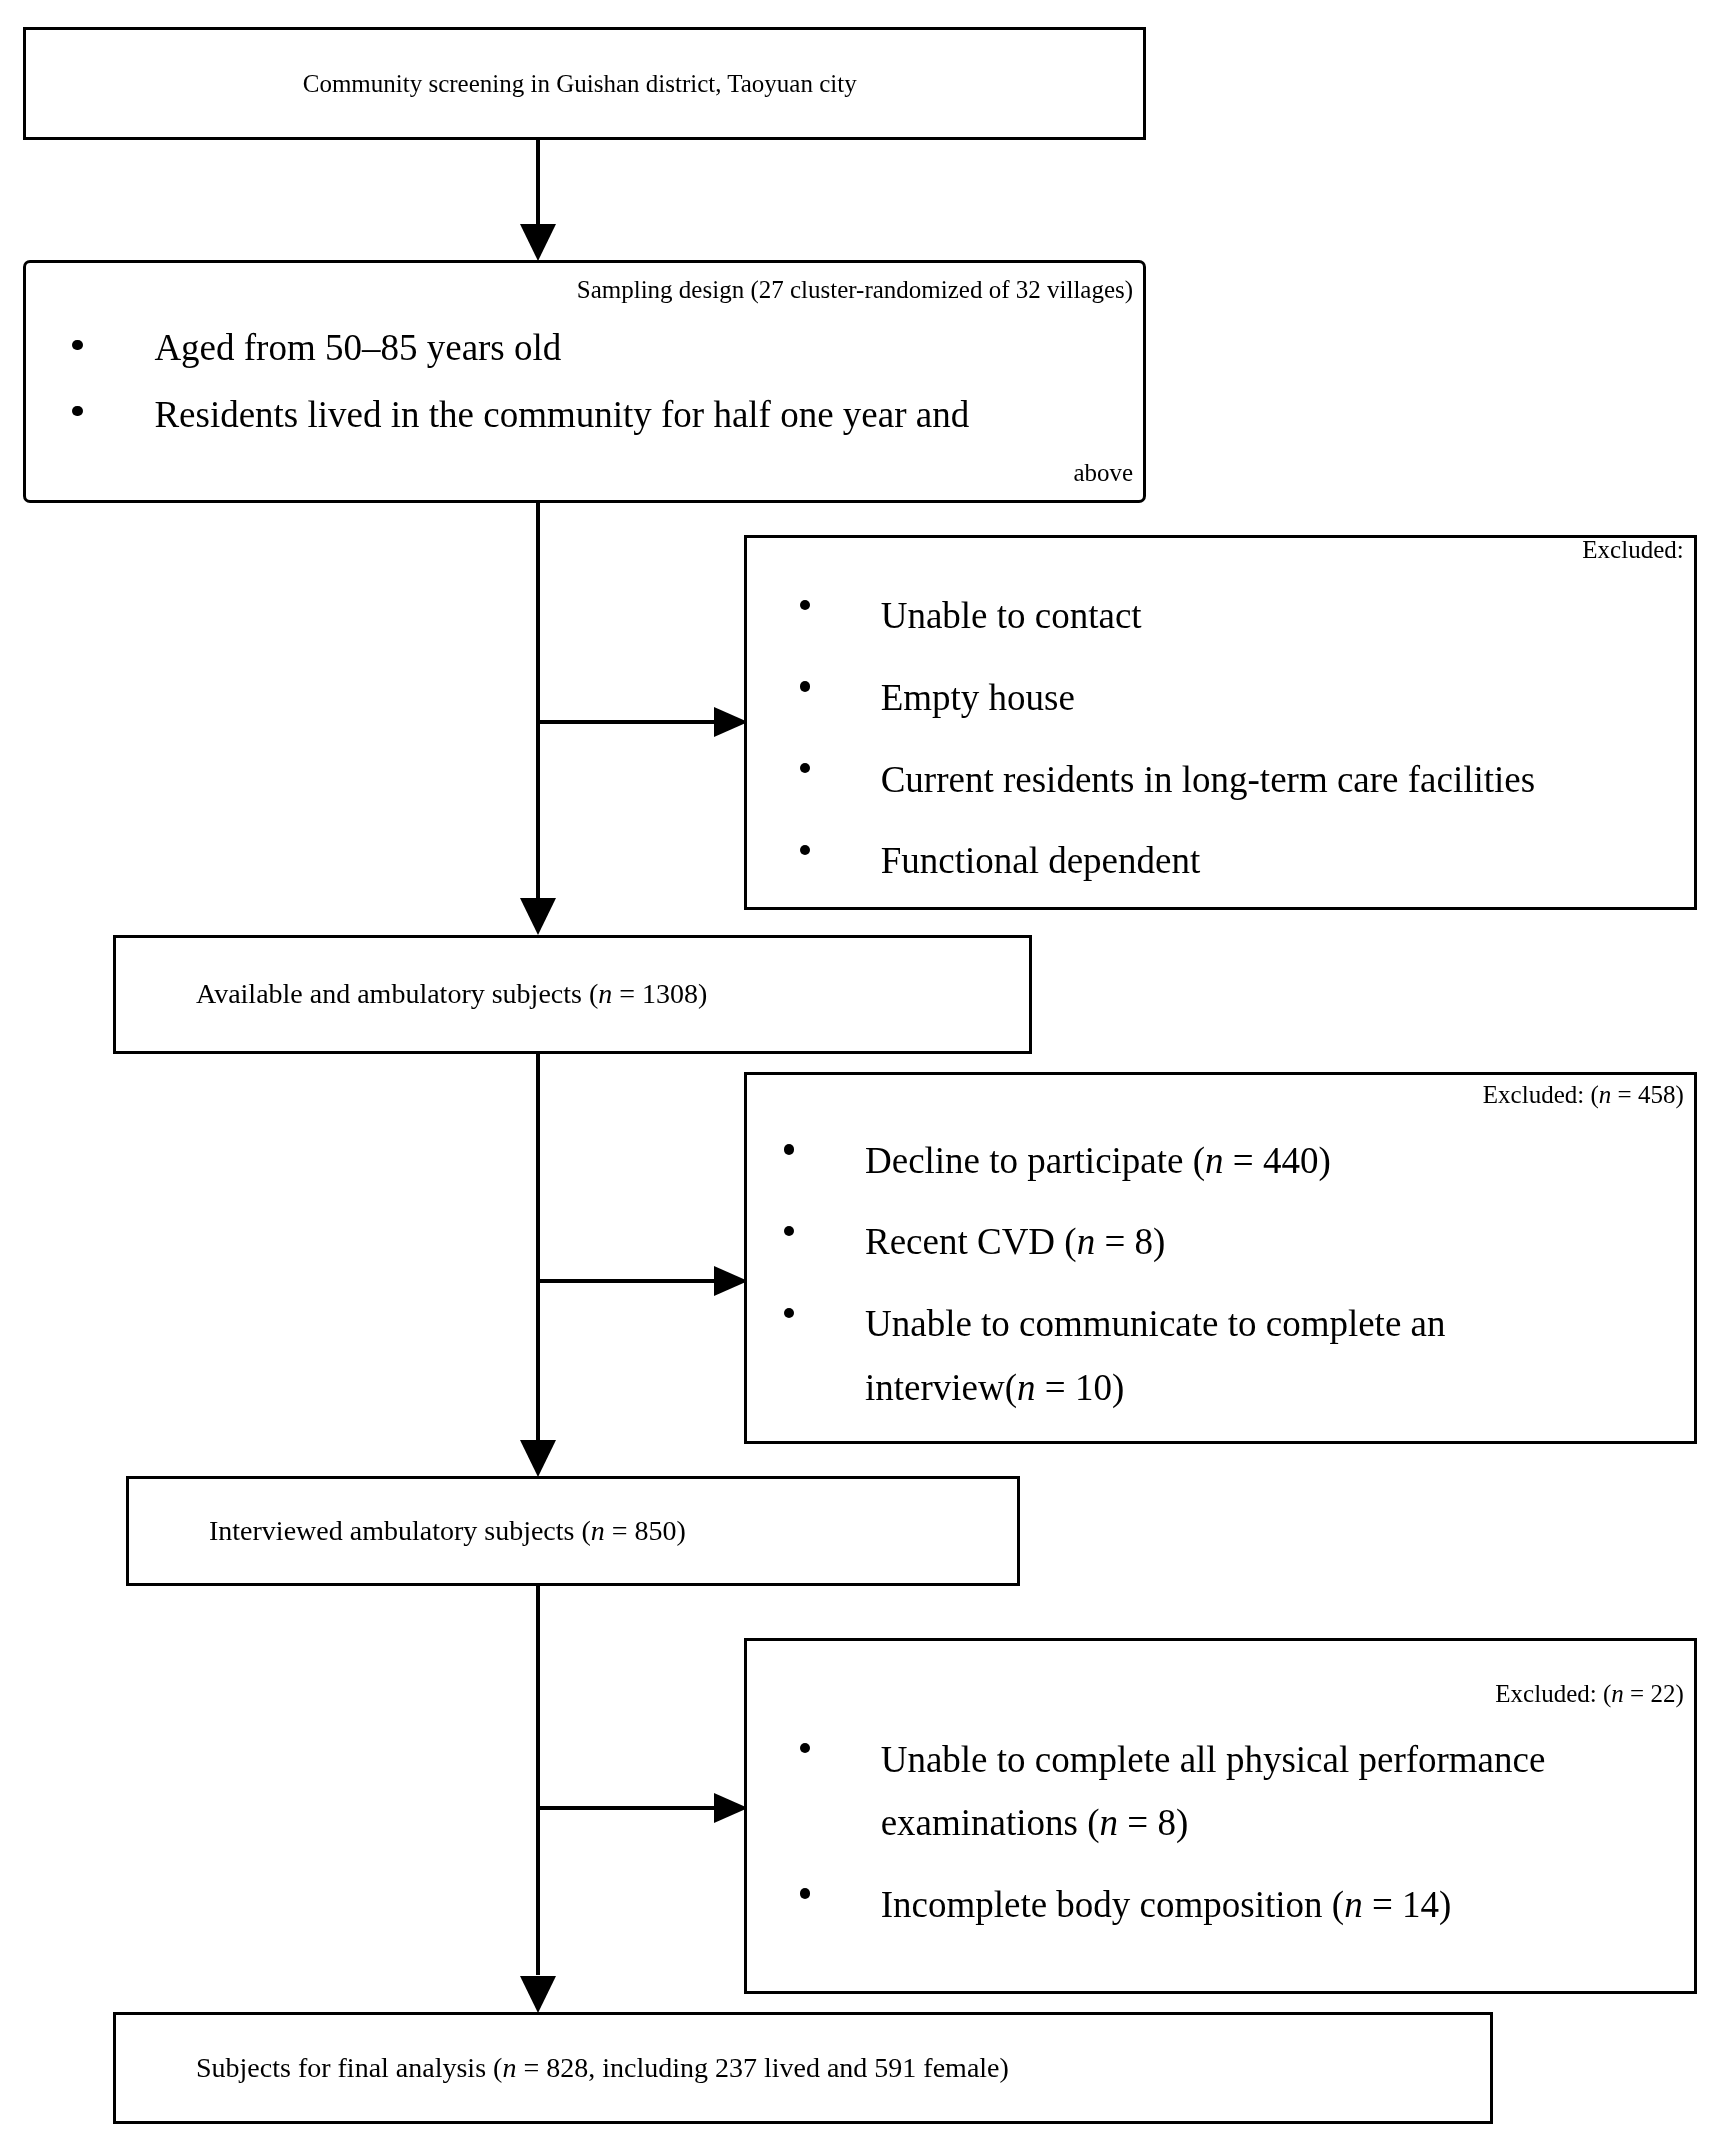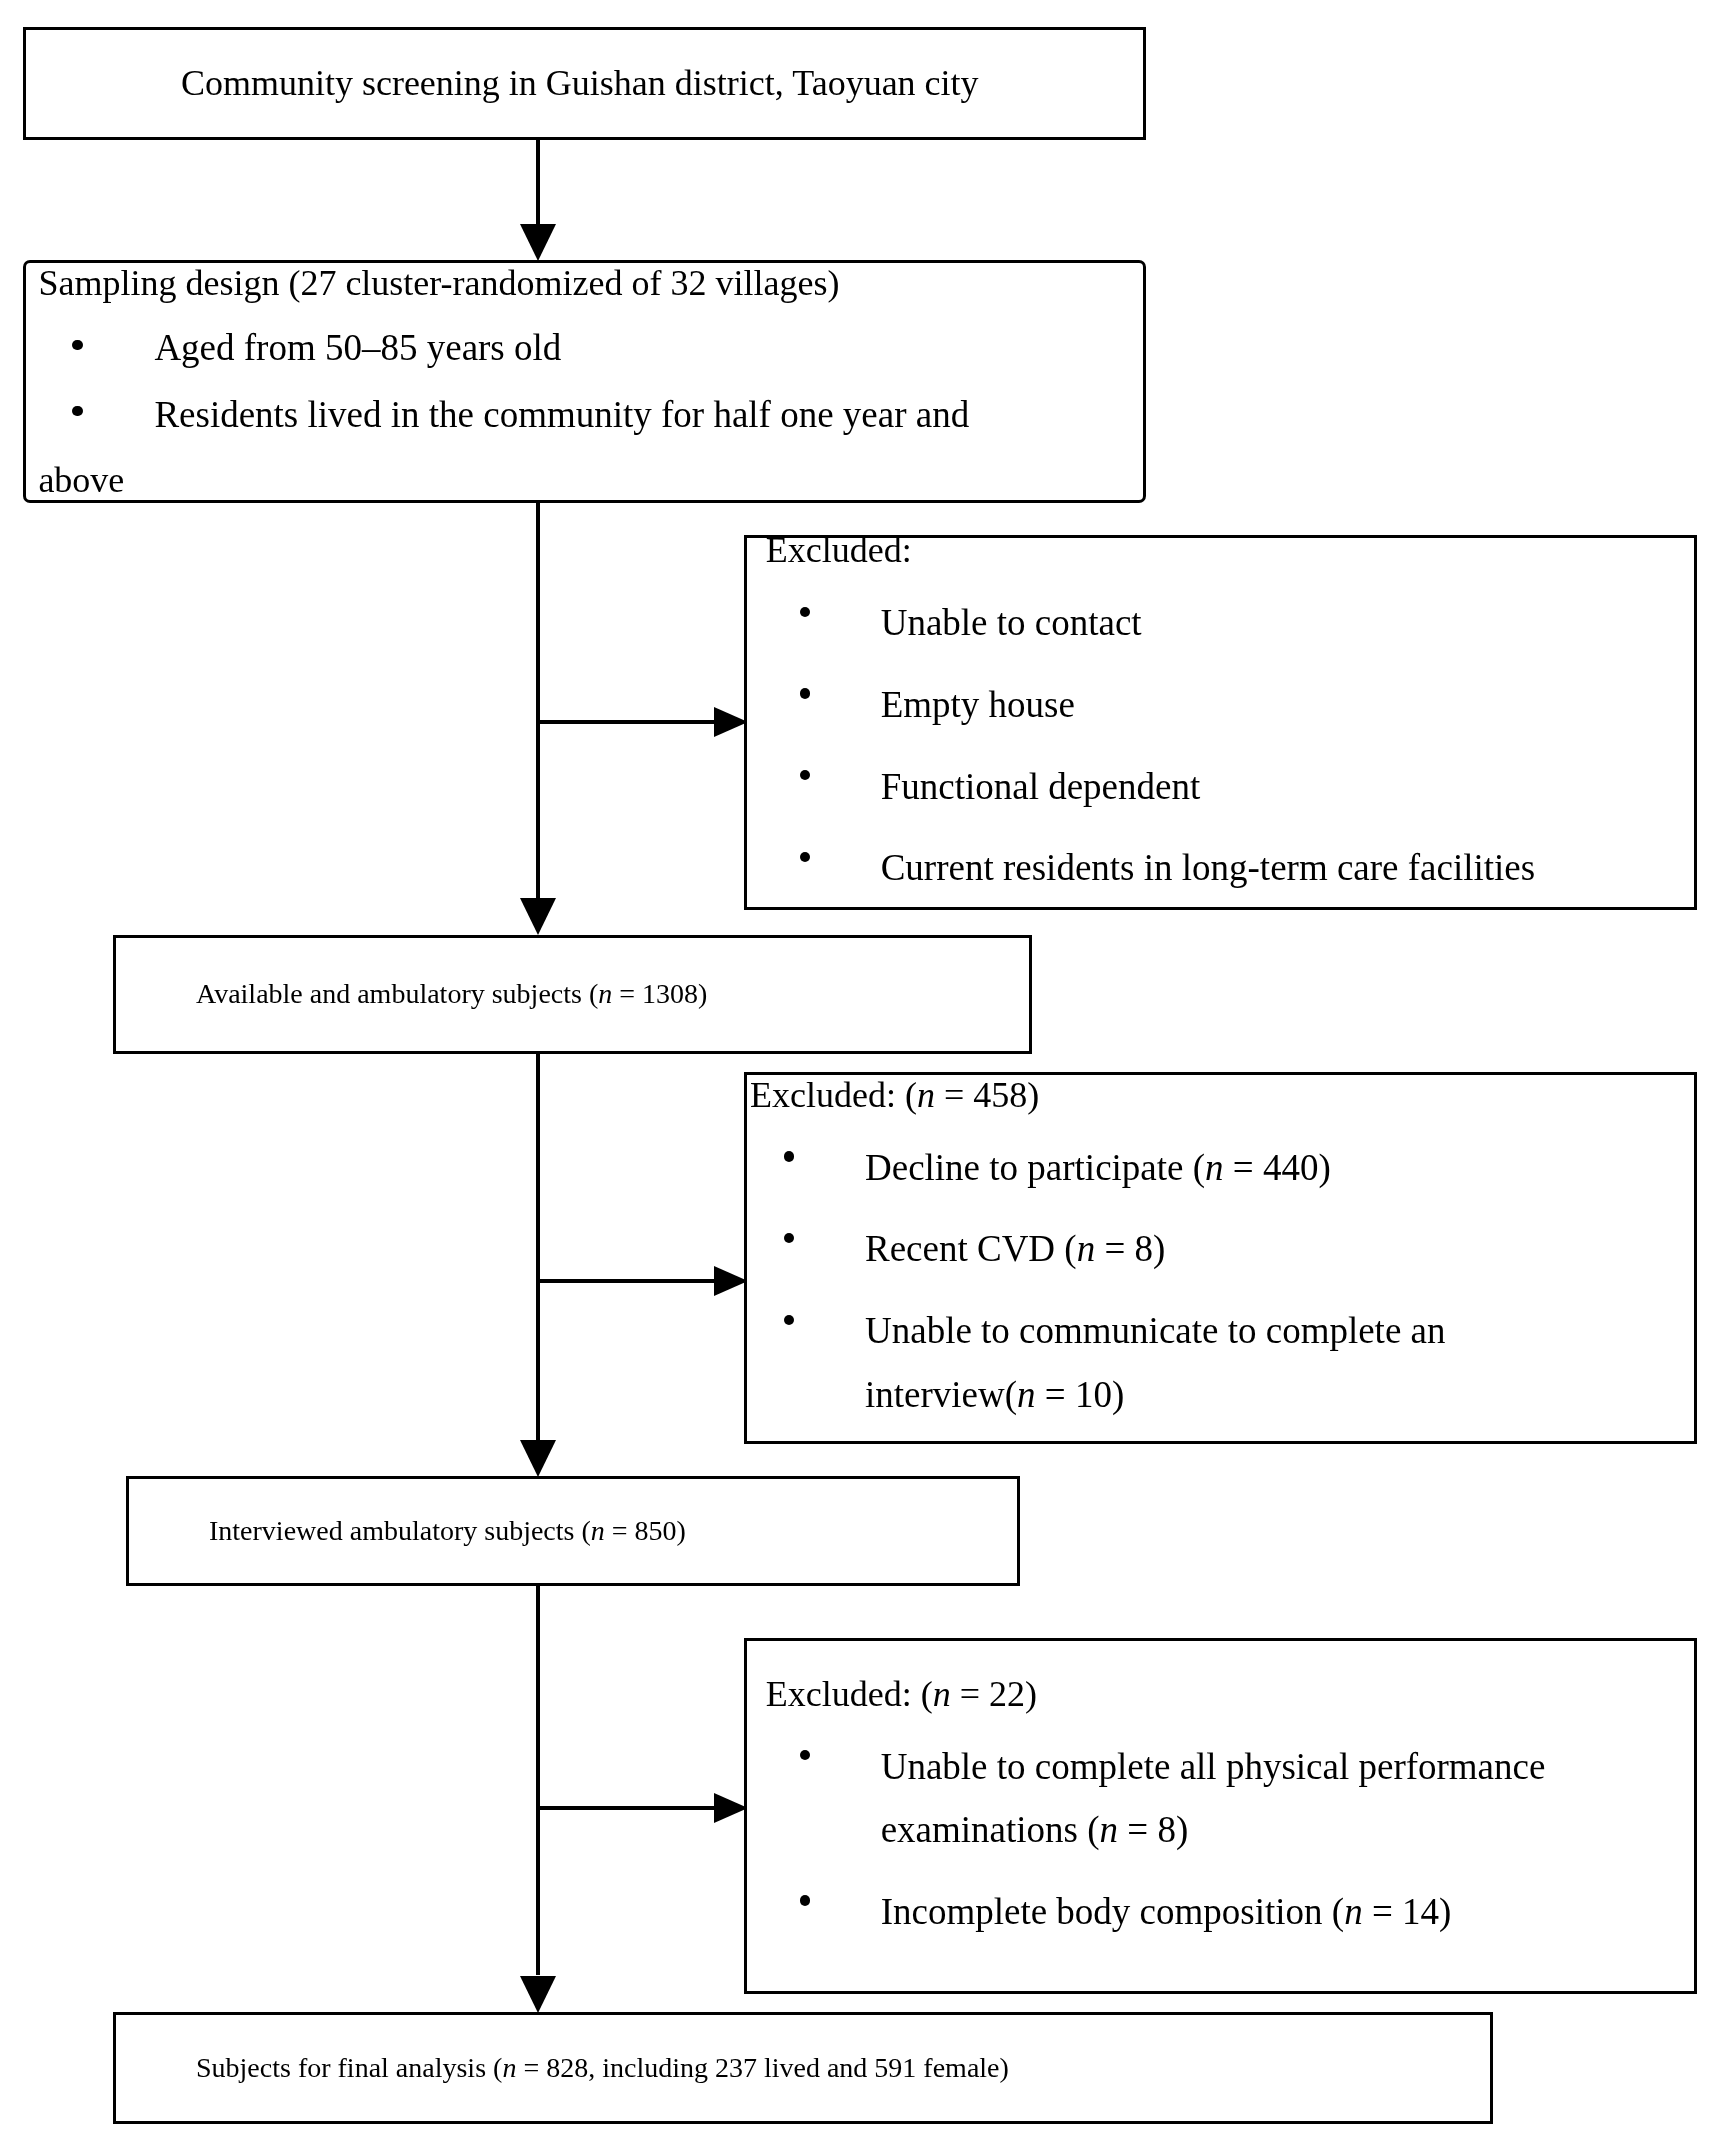--- a/index.html
+++ b/index.html
@@ -31,23 +31,24 @@
     align-items: center;
   }
 
   .line {
     font-size: 28px;
     line-height: 1.22;
     white-space: nowrap;
   }
 
   .heading-line {
-    font-size: 36px;
+    font-size: 25px;
     line-height: 1.28;
     padding: 0 10.3px;
+    text-align: right;
   }
 
   
   ul.bullets {
     list-style: none;
     margin: 0;
     padding: 0;
   }
   ul.bullets li {
     position: relative;
@@ -157,25 +158,25 @@
       <li>
         <span class="dot"></span>
         <span>Unable to contact</span>
       </li>
       <li>
         <span class="dot"></span>
         <span>Empty house</span>
       </li>
       <li>
         <span class="dot"></span>
+        <span>Current residents in long-term care facilities</span>
+      </li>
+      <li>
+        <span class="dot"></span>
         <span>Functional dependent</span>
-      </li>
-      <li>
-        <span class="dot"></span>
-        <span>Current residents in long-term care facilities</span>
       </li>
     </ul>
   </div>
 
   <div class="box" id="box-available">
     <div class="line">
       <span>Available and ambulatory subjects (</span><span class="ital">n</span><span> = </span><span>1308</span><span>)</span>
     </div>
   </div>
 

